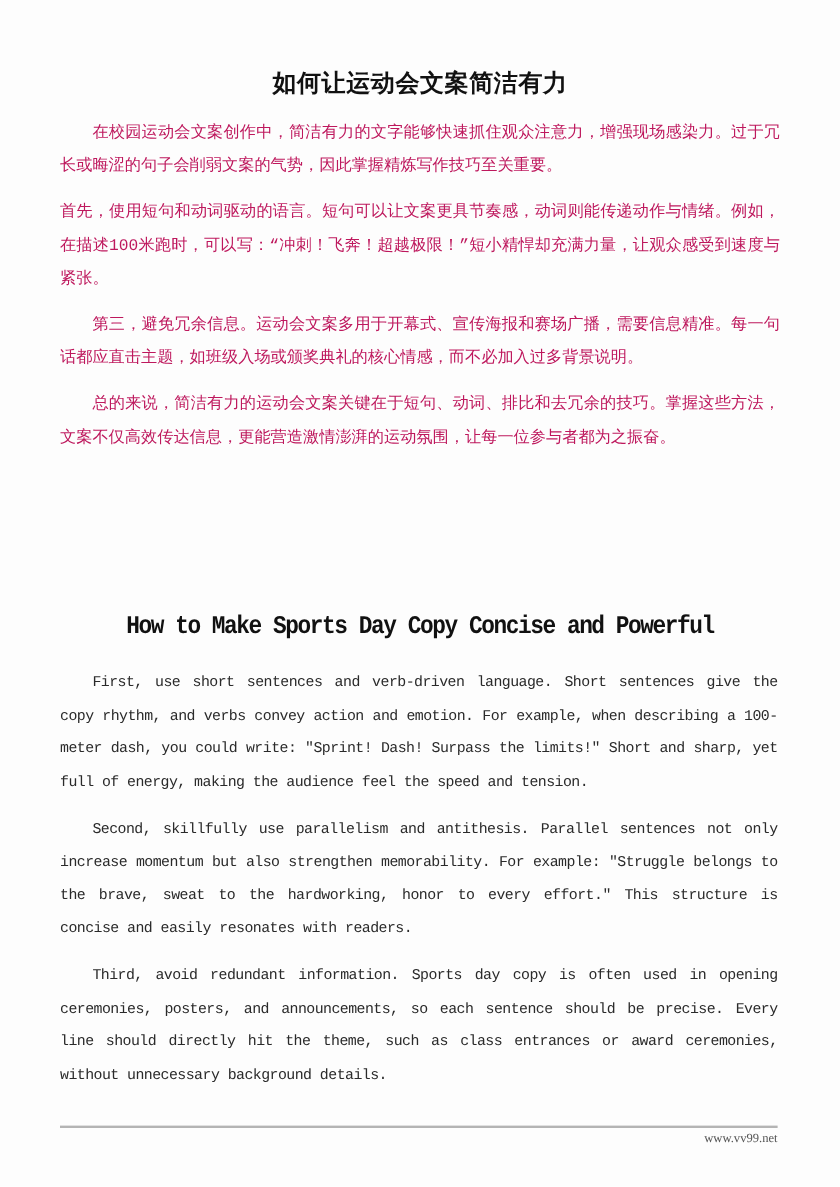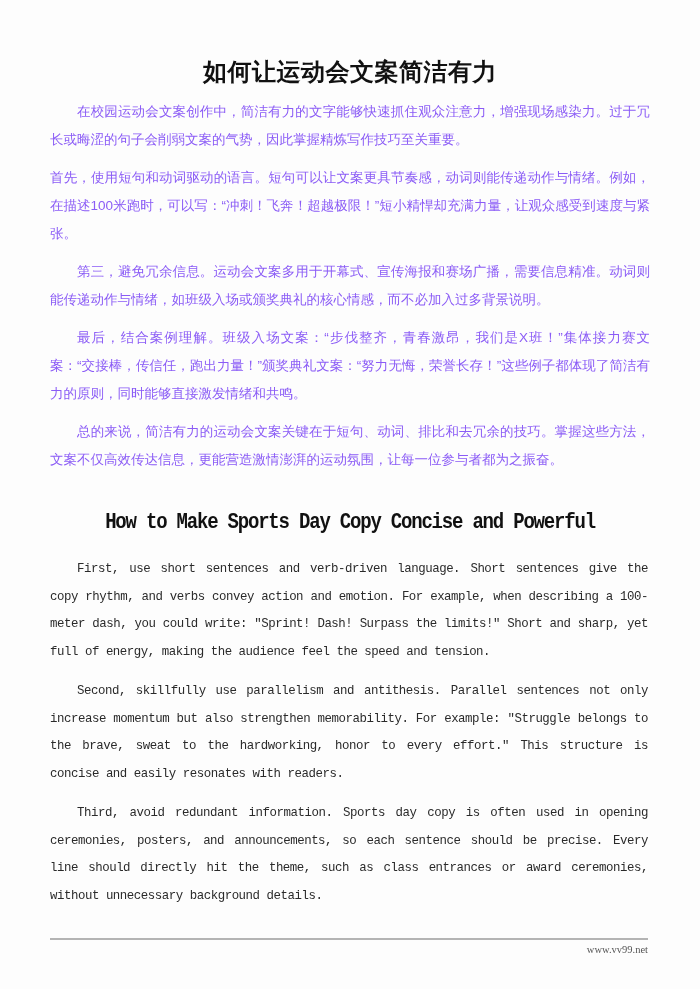--- a/index.html
+++ b/index.html
@@ -21,35 +21,35 @@
       height: 989px;
       background: #fdfdfd;
     }
     .zh-title {
       position: absolute;
       left: 0;
       top: 56px;
       width: 700px;
       text-align: center;
       font-family: "DejaVu Sans", sans-serif;
-      font-size: 24px;
+      font-size: 20px;
       font-weight: bold;
       color: #111;
       letter-spacing: 0.5px;
       margin: 0;
     }
     .zh-body {
       position: absolute;
       left: 50px;
       top: 98px;
       width: 600px;
-      font-family: Liberation Sans, sans-serif;
+      font-family: Liberation Mono, monospace;
       font-size: 13.5px;
       line-height: 28px;
-      color: #8b5cf6;
+      color: #be185d;
     }
     .zh-body p {
       margin: 0 0 10px 0;
       text-align: justify;
     }
     .zh-body p.indent { text-indent: 27px; }
     .en-title {
       position: absolute;
       left: 0;
       top: 511px;
@@ -112,22 +112,21 @@
 </head>
 <body>
 
 <div class="page">
 
   <h1 class="zh-title">如何让运动会文案简洁有力</h1>
 
   <div class="zh-body">
     <p class="indent">在校园运动会文案创作中，简洁有力的文字能够快速抓住观众注意力，增强现场感染力。过于冗长或晦涩的句子会削弱文案的气势，因此掌握精炼写作技巧至关重要。</p>
     <p>首先，使用短句和动词驱动的语言。短句可以让文案更具节奏感，动词则能传递动作与情绪。例如，在描述100米跑时，可以写：“冲刺！飞奔！超越极限！”短小精悍却充满力量，让观众感受到速度与紧张。</p>
-    <p class="indent">第三，避免冗余信息。运动会文案多用于开幕式、宣传海报和赛场广播，需要信息精准。动词则能传递动作与情绪，如班级入场或颁奖典礼的核心情感，而不必加入过多背景说明。</p>
-    <p class="indent">最后，结合案例理解。班级入场文案：“步伐整齐，青春激昂，我们是X班！”集体接力赛文案：“交接棒，传信任，跑出力量！”颁奖典礼文案：“努力无悔，荣誉长存！”这些例子都体现了简洁有力的原则，同时能够直接激发情绪和共鸣。</p>
+    <p class="indent">第三，避免冗余信息。运动会文案多用于开幕式、宣传海报和赛场广播，需要信息精准。每一句话都应直击主题，如班级入场或颁奖典礼的核心情感，而不必加入过多背景说明。</p>
     <p class="indent">总的来说，简洁有力的运动会文案关键在于短句、动词、排比和去冗余的技巧。掌握这些方法，文案不仅高效传达信息，更能营造激情澎湃的运动氛围，让每一位参与者都为之振奋。</p>
   </div>
 
   <h2 class="en-title">How to Make Sports Day Copy Concise and Powerful</h2>
 
 
   <div class="en-body">
     <p>First, use short sentences and verb-driven language. Short sentences give the copy rhythm, and verbs convey action and emotion. For example, when describing a 100-meter dash, you could write: "Sprint! Dash! Surpass the limits!" Short and sharp, yet full of energy, making the audience feel the speed and tension.</p>
     <p>Second, skillfully use parallelism and antithesis. Parallel sentences not only increase momentum but also strengthen memorability. For example: "Struggle belongs to the brave, sweat to the hardworking, honor to every effort." This structure is concise and easily resonates with readers.</p>
     <p>Third, avoid redundant information. Sports day copy is often used in opening ceremonies, posters, and announcements, so each sentence should be precise. Every line should directly hit the theme, such as class entrances or award ceremonies, without unnecessary background details.</p>

